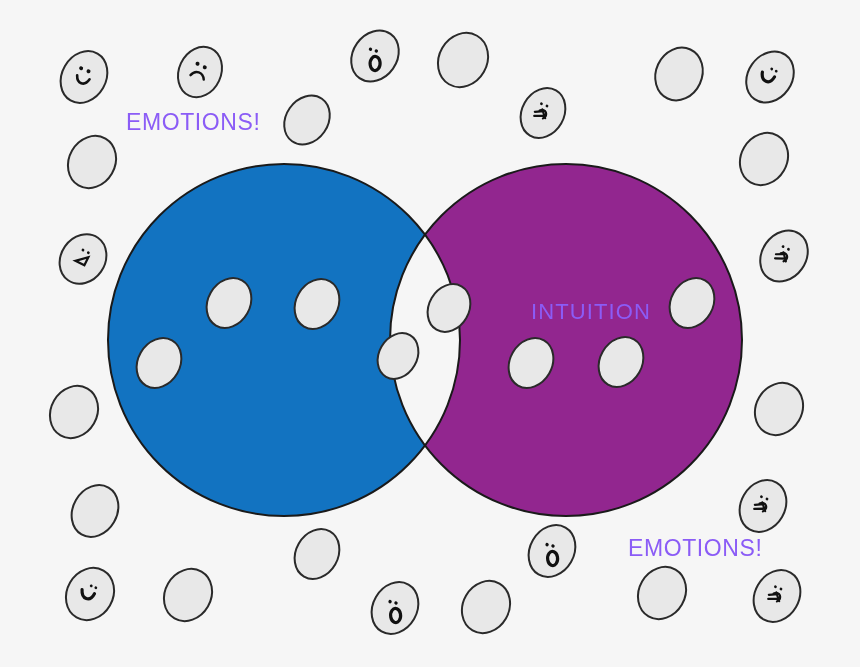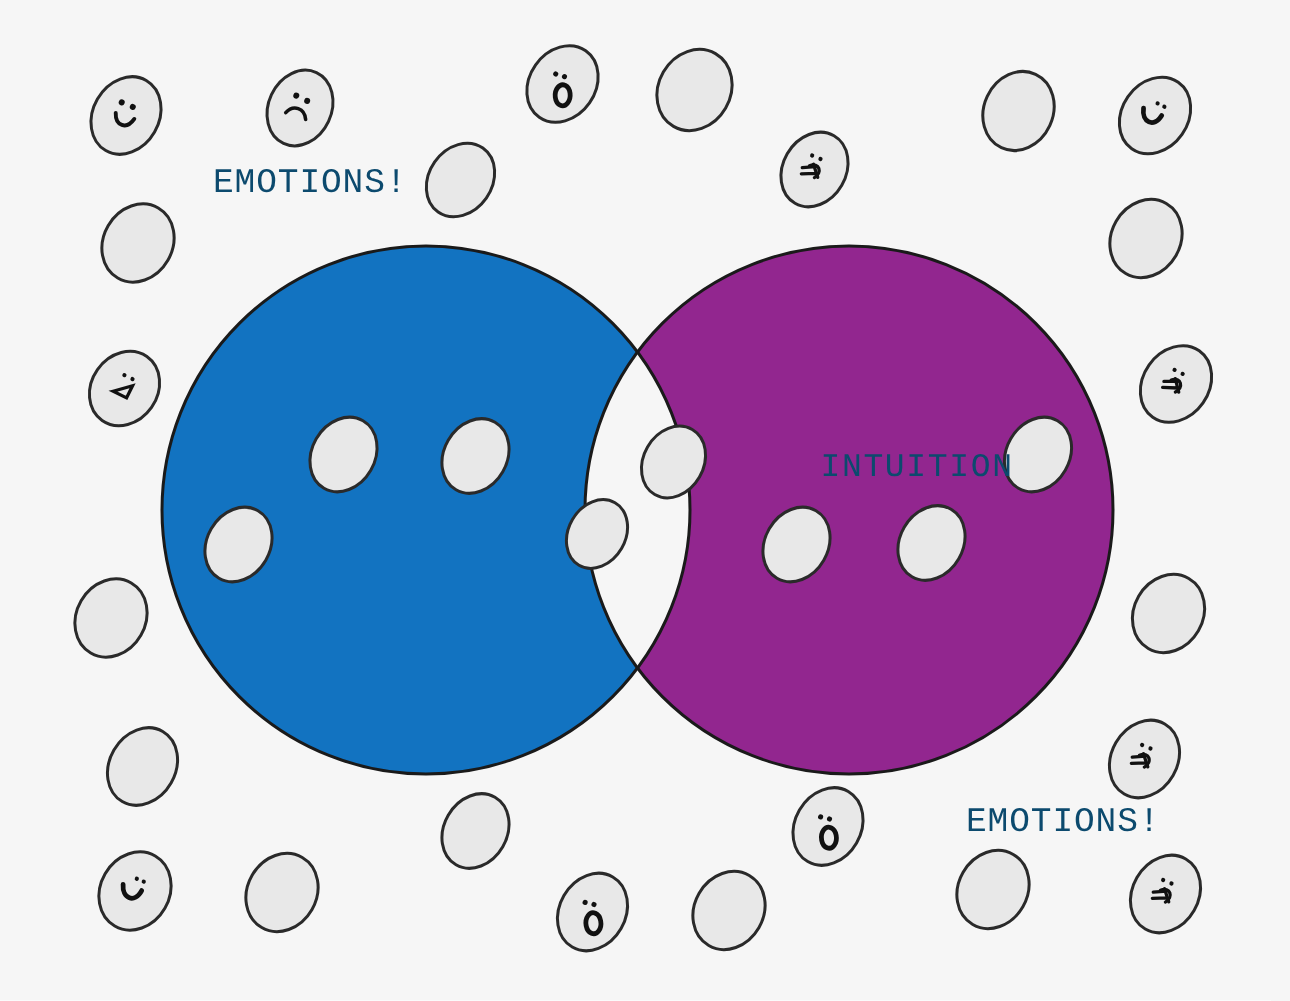--- a/index.html
+++ b/index.html
@@ -17,27 +17,26 @@
   }
   #venn-svg {
     position: absolute;
     left: 0;
     top: 0;
     width: 860px;
     height: 667px;
   }
   .label-text {
     position: absolute;
-    font-family: Liberation Mono, monospace;
+    font-family: Liberation Sans, sans-serif;
     font-size: 23px;
     letter-spacing: 0.6px;
-    color: #0c4a6e;
+    color: #8b5cf6;
     white-space: nowrap;
     user-select: none;
-    margin-left: 16px;
   }
   .set-label {
     font-size: 22px;
     letter-spacing: 1.1px;
   }
   #label-emotions-top { left: 126px; top: 109px; }
   #label-emotions-bottom { left: 628px; top: 535px; }
   #label-intellect { left: 208px; top: 349px; }
   #label-intuition { left: 531px; top: 299px; }
 </style>

